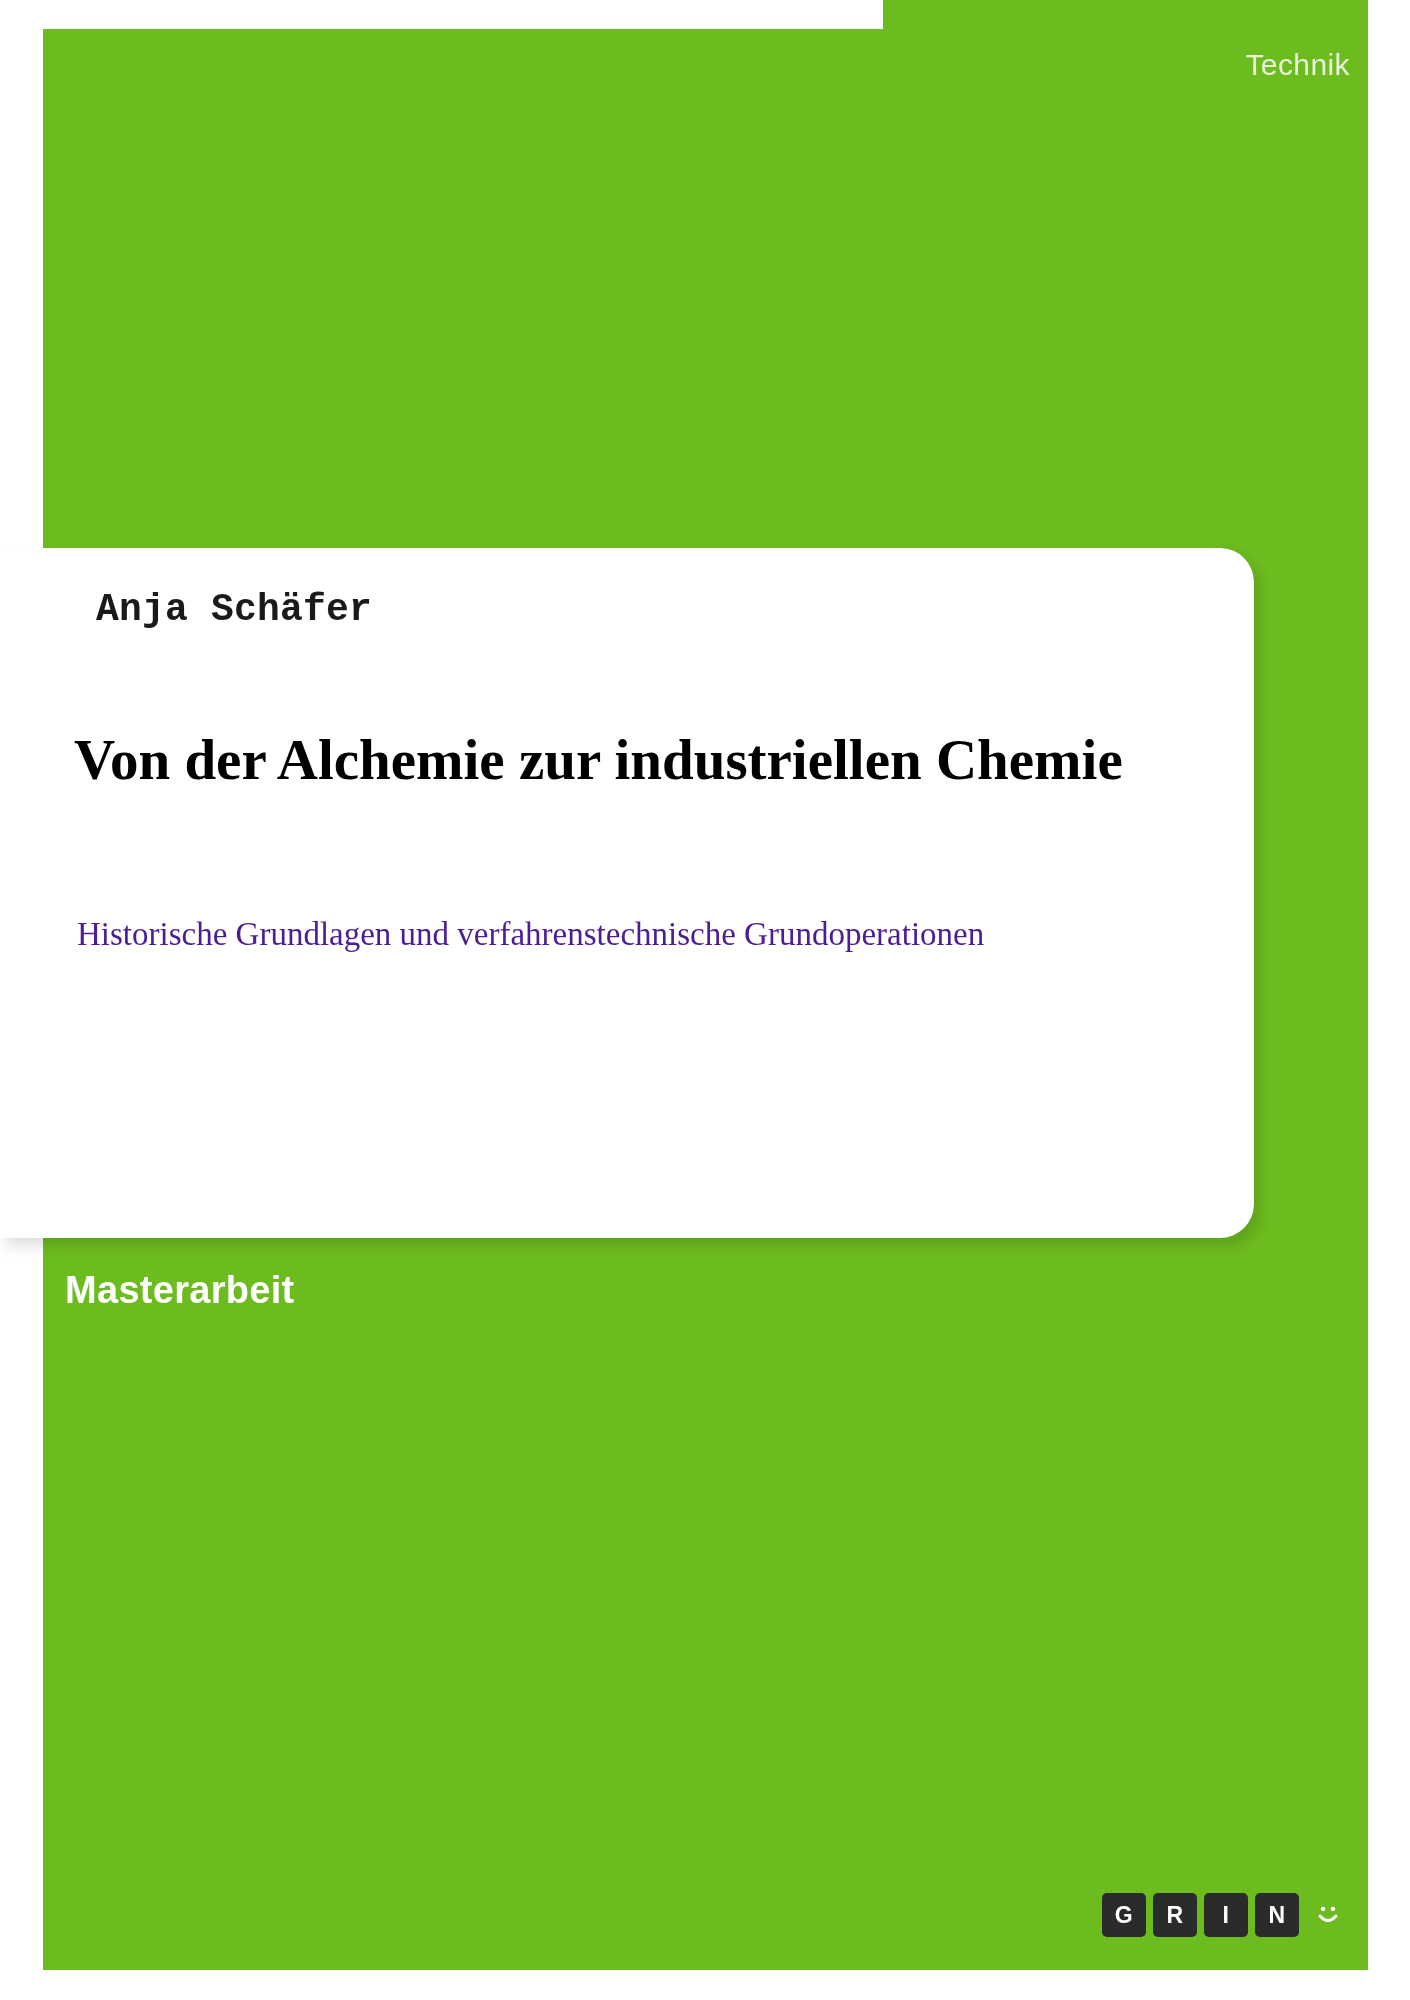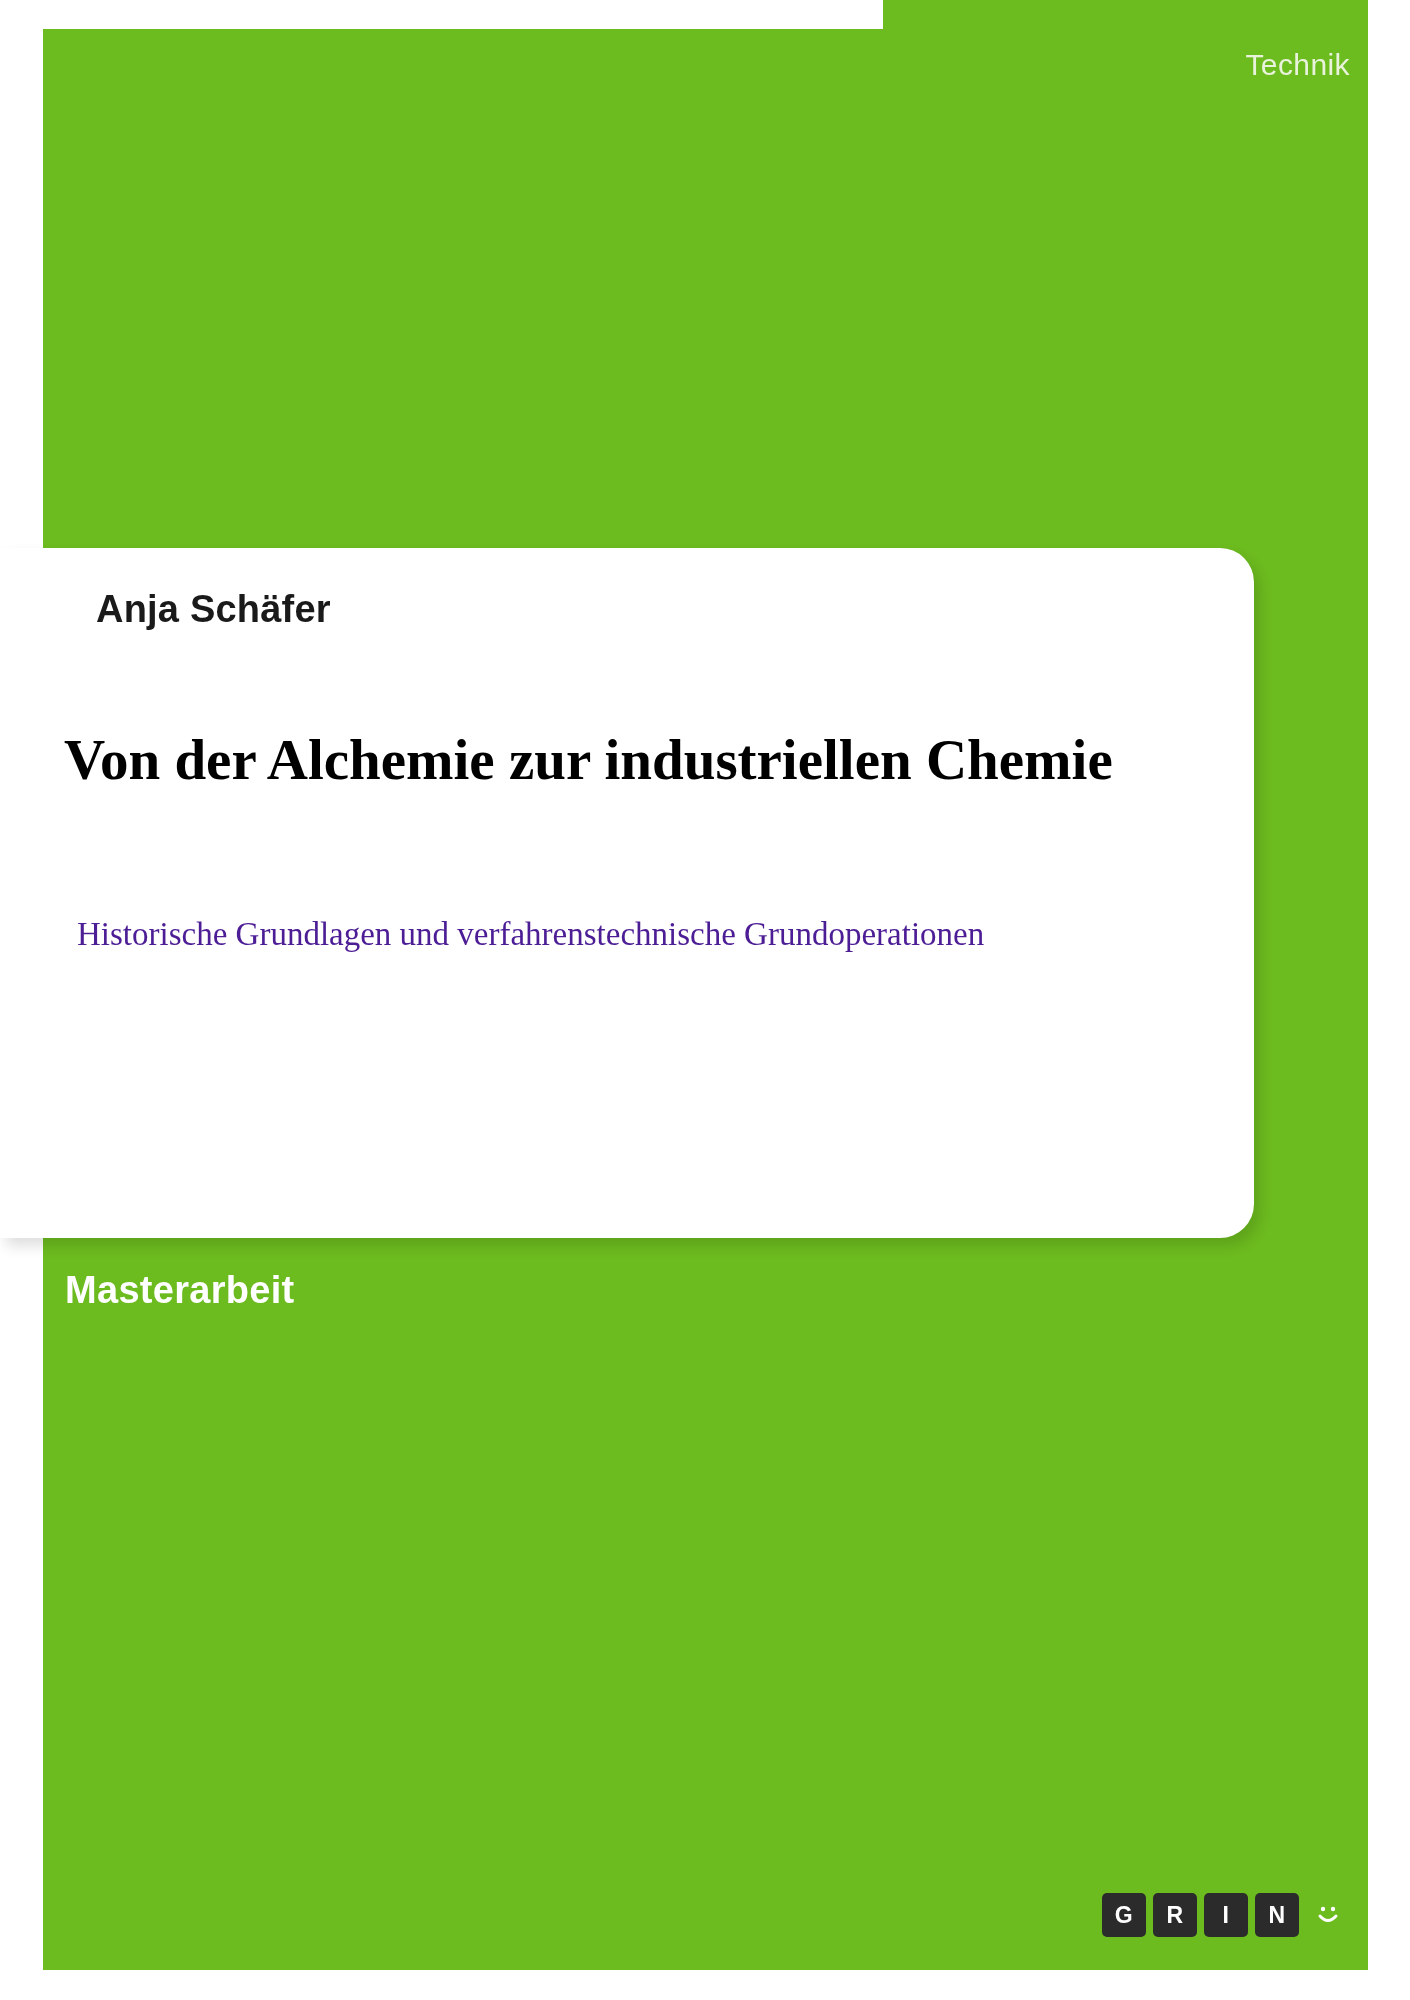--- a/index.html
+++ b/index.html
@@ -75,27 +75,27 @@
     pointer-events: none;
   }
 
   .author {
     position: absolute;
     left: 96px;
     top: 588px;
     font-size: 38px;
     font-weight: bold;
     color: #1a1a1a;
-    font-family: Liberation Sans, sans-serif;
+    font-family: Liberation Mono, monospace;
     letter-spacing: 0.2px;
   }
 
   .title {
     position: absolute;
-    left: 64px;
+    left: 74px;
     top: 727px;
     width: 1130px;
     font-family: "Liberation Serif", serif;
     font-size: 57px;
     font-weight: bold;
     color: #000000;
     line-height: 1.15;
   }
 
   .subtitle {

